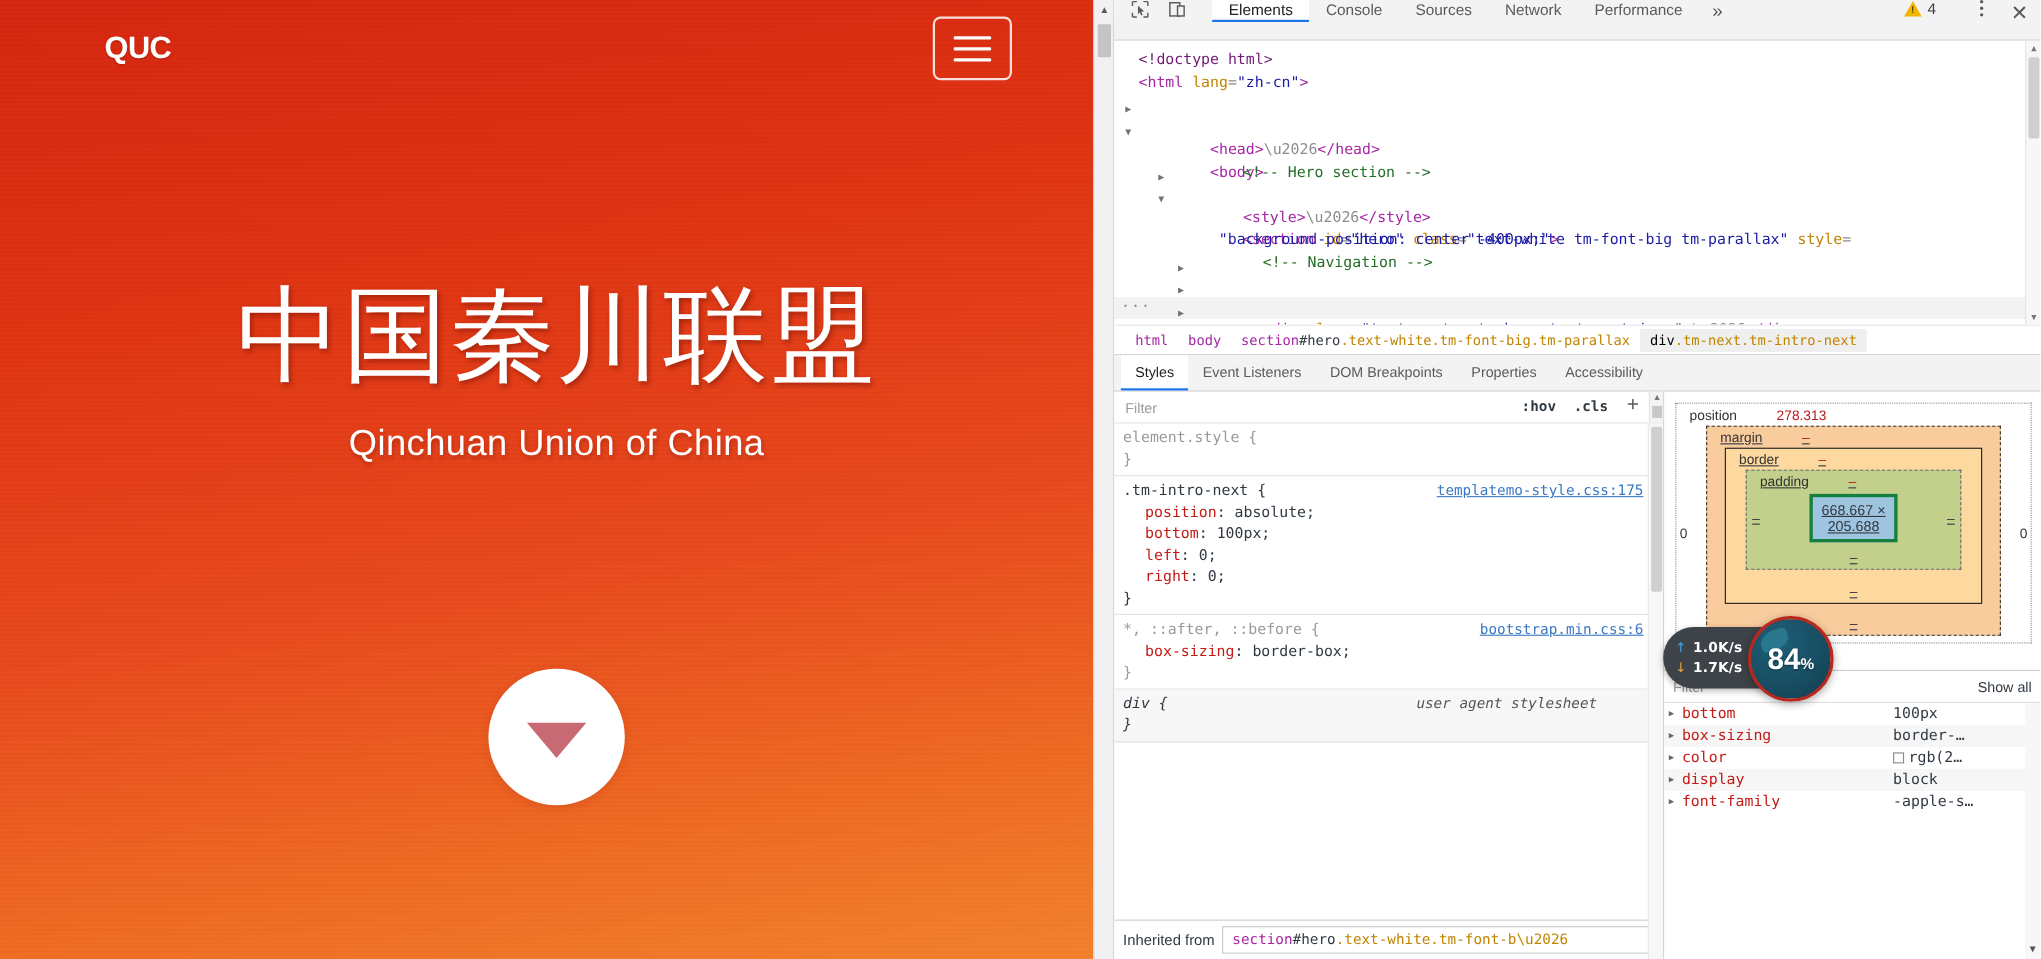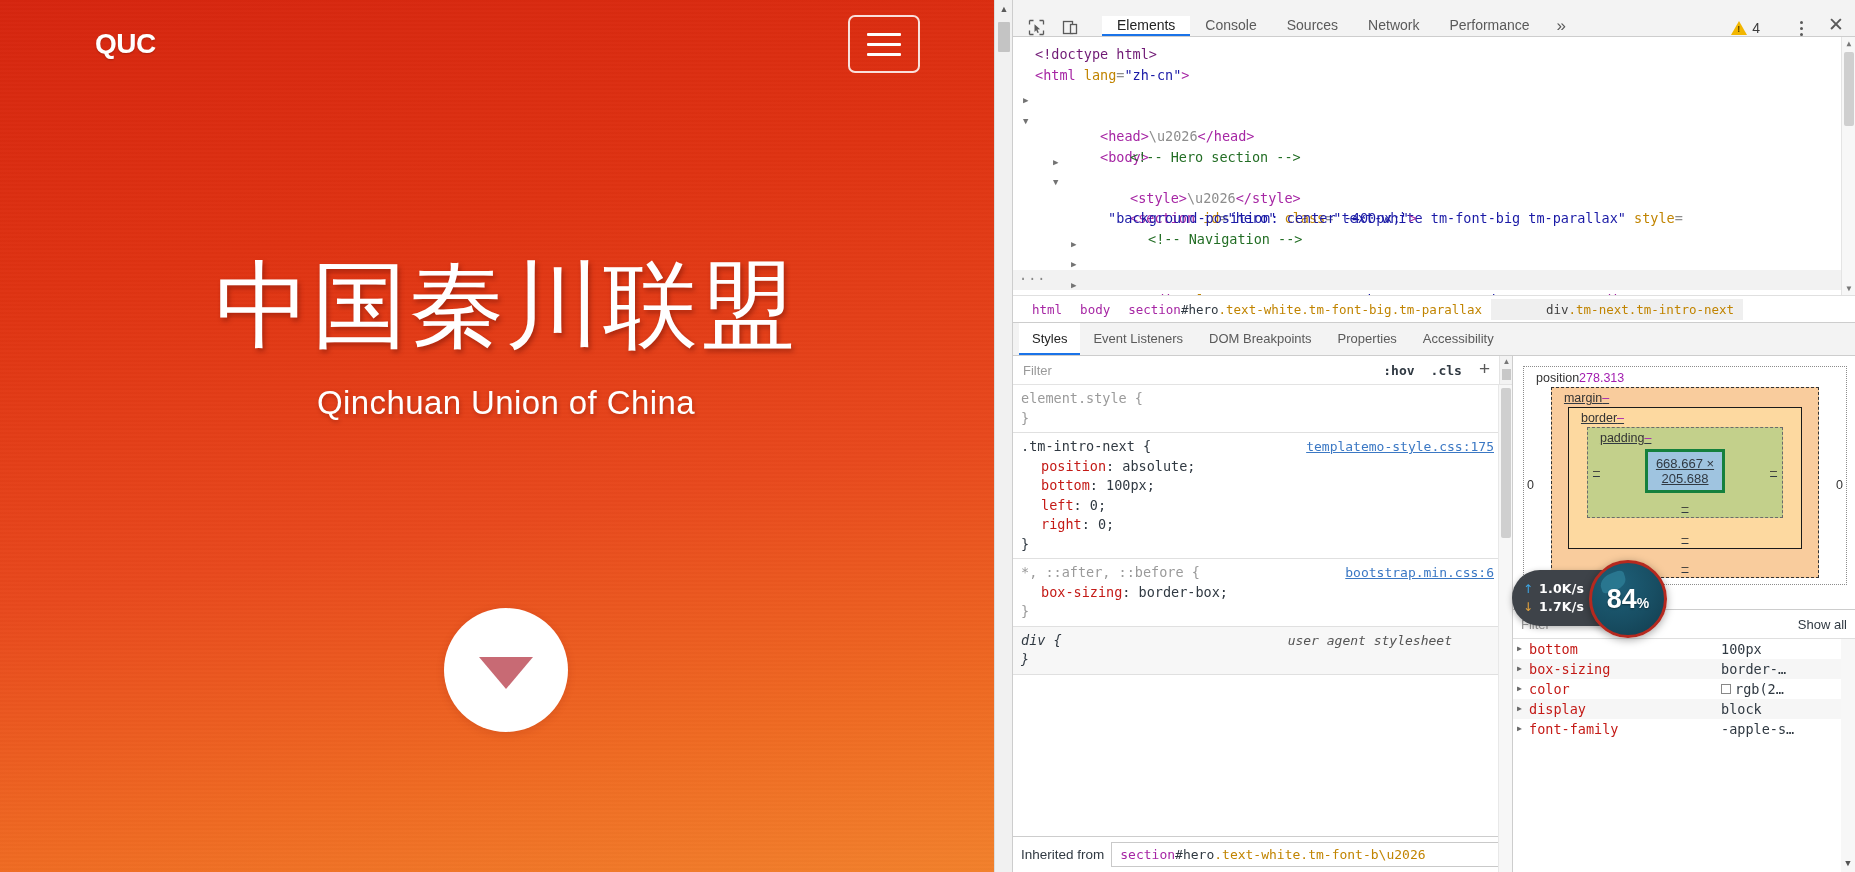--- a/index.html
+++ b/index.html
@@ -145,21 +145,21 @@
     color: #303942;
     position: relative;
   }
 
   
   .dt-toolbar {
     height: 37px;
     flex: 0 0 37px;
     background: #f3f3f3;
     border-bottom: 1px solid #cdcdcd;
-    display: flex; align-items: flex-end;
+    display: flex; align-items: flex-start;
     padding-left: 6px;
   }
   .dt-icon-btn {
     width: 34px;
     display: flex; align-items: center; justify-content: center;
     cursor: pointer;
   }
   .dt-sep { width: 1px; background: #cdcdcd; margin: 8px 7px; }
   .dt-tabs { display: flex; align-items: stretch; flex: 1; }
   .dt-tab {
@@ -354,21 +354,21 @@
   .boxmodel-wrap { flex: 0 0 253px; padding: 10px 8px 0 10px; overflow: hidden; position: relative; }
   .bm-position {
     border: 1px dotted #8c8c8c;
     padding: 4px 0 0 0;
     position: relative;
     font-size: 12.5px;
     font-family: "Liberation Sans", sans-serif;
     background: #fff;
   }
   .bm-label { padding-left: 12px; color: #333; }
-  .bm-label .v { color: #a21caf; }
+  .bm-label .v { margin-left: 36px; color: #b91c1c; }
   .bm-margin {
     border: 1px dashed #333;
     background: #f9cc9d;
     margin: 2px 14px 6px 14px;
     padding: 3px 0 0 0;
     position: relative;
     text-decoration: underline;
   }
   .bm-border {
     border: 1px solid #1a1a1a;
@@ -603,21 +603,21 @@
       </div>
     </div>
 
     <div class="dt-crumbs">
       <div class="crumb">html</div>
       <div class="crumb">body</div>
       <div class="crumb">
         <span class="cname">section</span><span class="cid">#hero</span><span class="ccls">.text-white.tm-font-big.tm-parallax</span>
       </div>
       <div class="crumb sel">
-        <span class="cname" style="color:#404040;margin-left:46px;">div</span><span class="ccls">.tm-next.tm-intro-next</span>
+        <span class="cname" style="color:#000000;">div</span><span class="ccls">.tm-next.tm-intro-next</span>
       </div>
     </div>
 
     <div class="dt-styletabs">
       <div class="st-tab active">Styles</div>
       <div class="st-tab">Event Listeners</div>
       <div class="st-tab">DOM Breakpoints</div>
       <div class="st-tab">Properties</div>
       <div class="st-tab">Accessibility</div>
     </div>

